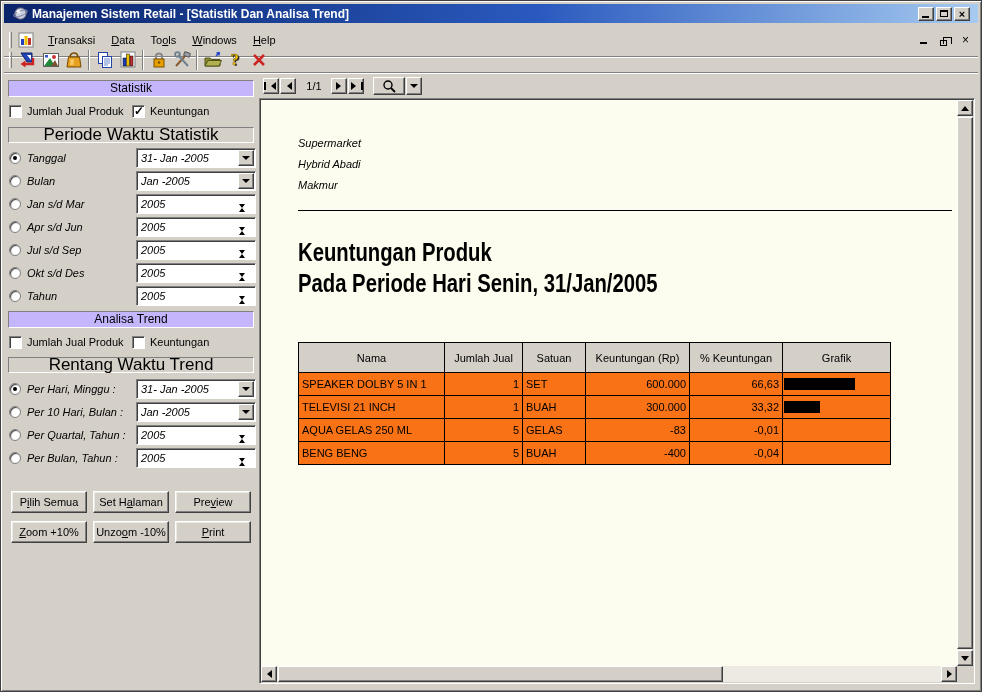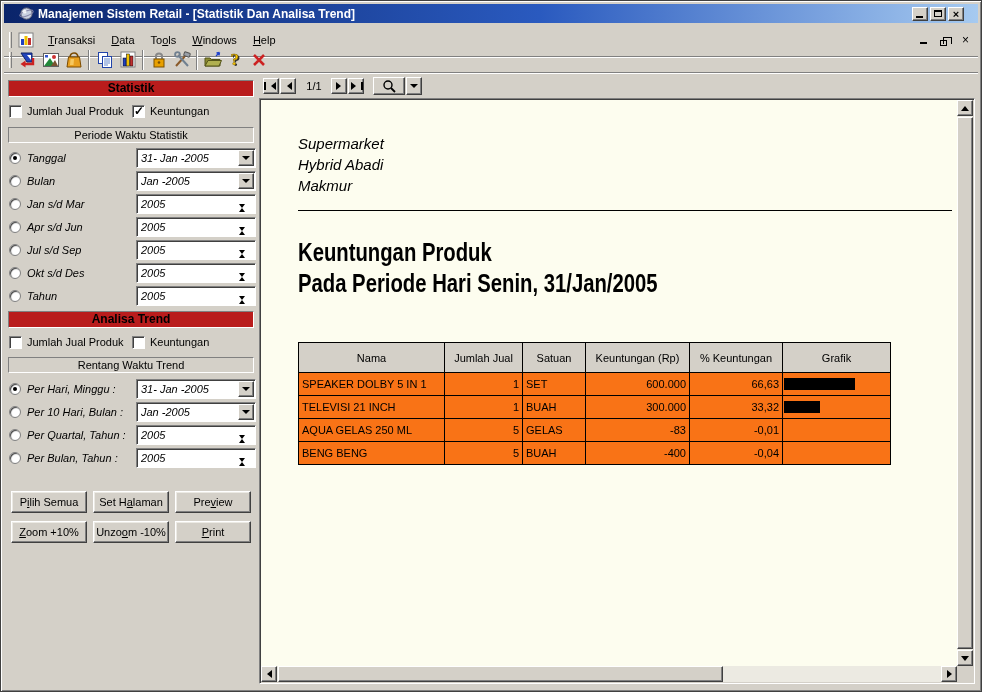--- a/index.html
+++ b/index.html
@@ -5,21 +5,21 @@
   * { margin:0; padding:0; box-sizing:border-box; }
   html,body { width:982px; height:692px; overflow:hidden; }
   body { font-family:"Liberation Sans", sans-serif; font-size:11px; color:#000; }
 
   #window { position:relative; width:982px; height:692px; background:#D4D0C8;
     border:1px solid #404040; box-shadow: inset 1px 1px 0 #fff, inset -1px -1px 0 #808080; }
 
   
   #titlebar { position:absolute; left:3px; top:3px; right:3px; height:19px;
     background:linear-gradient(to right,#0A246A,#2A5ABF 55%,#A6CAF0);
-    display:flex; align-items:center; padding:0 14px; }
+    display:flex; align-items:center; padding:0 8px; }
   #titlebar .app-icon { width:15px; height:15px; margin:0 4px 0 1px; flex:none; }
   #titlebar .title-text { color:#fff; font-weight:bold; font-size:12px; white-space:nowrap;
     flex:1; overflow:hidden; }
   .tb-btns { display:flex; gap:2px; }
   .tb-btn { width:16px; height:14px; background:#D4D0C8; border:1px solid;
     border-color:#fff #404040 #404040 #fff; box-shadow:inset -1px -1px 0 #808080;
     position:relative; display:flex; align-items:center; justify-content:center;
     font-size:9px; line-height:9px; font-weight:bold; }
   .glyph-min { position:absolute; left:3px; bottom:2px; width:7px; height:2px; background:#000; }
   .glyph-max { width:8px; height:7px; border:1px solid #000; border-top-width:2px; }
@@ -42,26 +42,26 @@
   #toolbar { position:absolute; left:3px; top:45px; right:3px; height:28px;
     display:flex; align-items:center; border-bottom:1px solid #fff; box-shadow:0 -1px 0 #808080 inset; }
   .tool-btn { width:23px; height:22px; display:flex; align-items:center; justify-content:center; }
   .tool-sep { width:2px; height:20px; border-left:1px solid #808080; border-right:1px solid #fff; margin:0 3px; }
 
   
   #client { position:absolute; left:3px; top:73px; right:3px; bottom:3px; }
 
   
   #sidebar { position:absolute; left:0; top:0; width:254px; bottom:0; }
-  .panel-hdr { position:absolute; left:4px; width:246px; height:17px; background:#b91c1c;
+  .panel-hdr { position:absolute; left:4px; width:246px; height:17px; background:#c4b5fd;
     border:1px solid; border-color:#808080 #fff #fff #808080; text-align:center;
-    font-weight:bold; font-size:12px; line-height:15px; }
+    font-weight:normal; font-size:12px; line-height:15px; }
   .panel-sub { position:absolute; left:4px; width:246px; height:16px; background:#D4D0C8;
     border:1px solid; border-color:#808080 #fff #fff #808080; text-align:center;
-    font-size:11px; line-height:14px; }
+    font-size:17px; line-height:14px; }
   .cb-row { position:absolute; height:14px; display:flex; align-items:center; }
   .checkbox { width:13px; height:13px; background:#fff; border:1px solid;
     border-color:#808080 #fff #fff #808080; box-shadow:inset 1px 1px 0 #404040;
     margin-right:5px; position:relative; flex:none; }
   .checkbox .mark { display:none; position:absolute; left:1px; top:-2px; font-size:12px; font-weight:bold; }
   .checkbox.on .mark { display:block; }
   .radio { width:12px; height:12px; border-radius:50%; background:#fff; border:1px solid #808080;
     box-shadow:inset 1px 1px 1px #404040; position:relative; flex:none; margin-right:6px; }
   .radio .dot { display:none; position:absolute; left:3px; top:3px; width:4px; height:4px; border-radius:50%; background:#000; }
   .radio.on .dot { display:block; }
@@ -113,21 +113,21 @@
     display:flex; align-items:center; justify-content:center; }
   .sb-thumb { position:absolute; background:#D4D0C8; border:1px solid;
     border-color:#fff #404040 #404040 #fff; box-shadow:inset -1px -1px 0 #808080; }
   .arr-up { width:0; height:0; border:4px solid transparent; border-bottom:5px solid #000; margin-bottom:4px; }
   .arr-dn { width:0; height:0; border:4px solid transparent; border-top:5px solid #000; margin-top:4px; }
   .arr-lf { width:0; height:0; border:4px solid transparent; border-right:5px solid #000; margin-right:4px; }
   .arr-rt { width:0; height:0; border:4px solid transparent; border-left:5px solid #000; margin-left:4px; }
   .sb-corner { position:absolute; right:1px; bottom:1px; width:16px; height:16px; background:#D4D0C8; }
 
   
-  #company { position:absolute; left:37px; top:33px; font-style:italic; font-size:15px; line-height:21px; }
+  #company { position:absolute; left:37px; top:33px; font-style:italic; font-size:11px; line-height:21px; }
   #report-rule { position:absolute; left:37px; top:110px; width:654px; height:1px; background:#000; }
   #report-title { position:absolute; left:37px; top:137px; }
   #report-title .line { display:block; font-weight:bold; font-size:26px; line-height:31px;
     transform:scaleX(0.78); transform-origin:left; white-space:nowrap; letter-spacing:0px; }
 
   #report-table { position:absolute; left:37px; top:242px; border-collapse:collapse; table-layout:fixed; }
   #report-table td, #report-table th { border:1px solid #000; font-size:11px; font-weight:normal;
     padding:5px 3px; overflow:hidden; white-space:nowrap; }
   #report-table thead th { background:#D4D0C8; height:30px; text-align:center; }
   #report-table tbody td { background:#f97316; height:17px; }

